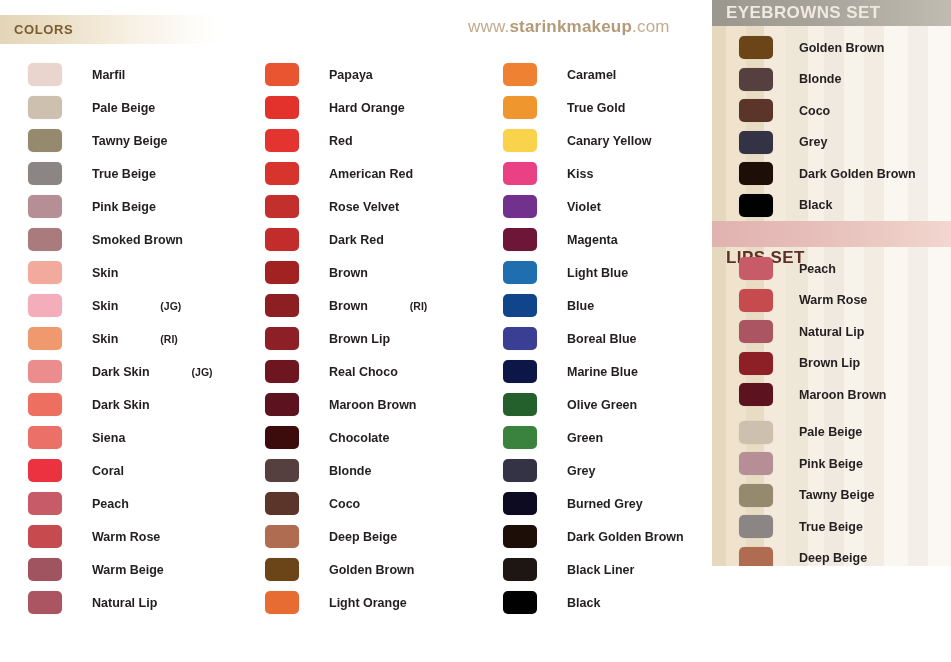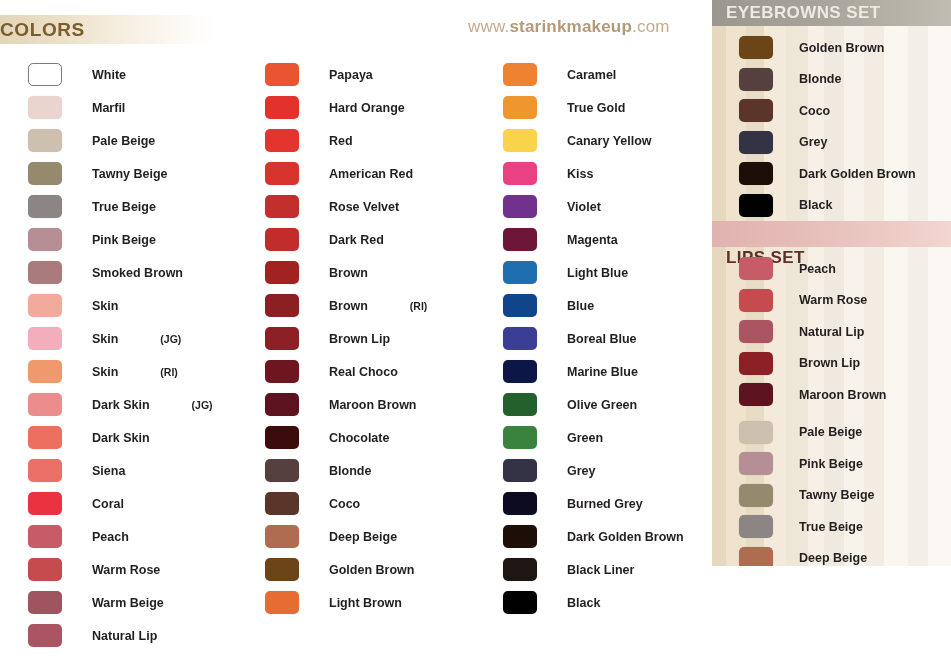--- a/index.html
+++ b/index.html
@@ -19,22 +19,22 @@
     background:#ffffff;
   }
 
   #colors-banner {
     position:absolute; left:0; top:15px;
     width:219px; height:29px;
     background: linear-gradient(to right,#e3d5b8 0%, #ece0c8 28%, #f6efe2 58%, #fdfbf7 85%, #ffffff 100%);
     display:flex; align-items:center;
   }
   #colors-banner .ttl {
-    font-size:19px; font-weight:bold; letter-spacing:.6px;
-    color:#7a5c2e; 
+    font-size:13px; font-weight:bold; letter-spacing:.6px;
+    color:#7a5c2e; padding-left:14px;
   }
 
   #site-url {
     position:absolute; left:468px; top:17px;
     font-size:17px; color:#c3ab8d; letter-spacing:.2px;
     white-space:nowrap;
   }
   #site-url .bold { font-weight:bold; color:#b49a78; }
 
   .col {
@@ -119,24 +119,20 @@
   <div id="colors-banner">
     <span class="ttl">COLORS</span>
   </div>
 
   <div id="site-url">
     <span>www.</span><span class="bold">starinkmakeup</span><span>.com</span>
   </div>
 
   <div class="col" id="col-1">
       <div class="row">
-        <div class="sw outlined" style="background: rgb(255, 255, 255);"></div>
-        <div class="lbl">White</div>
-      </div>
-      <div class="row">
         <div class="sw" style="background: rgb(233, 213, 205);"></div>
         <div class="lbl">Marfil</div>
       </div>
       <div class="row">
         <div class="sw" style="background: rgb(205, 192, 174);"></div>
         <div class="lbl">Pale Beige</div>
       </div>
       <div class="row">
         <div class="sw" style="background: rgb(150, 138, 110);"></div>
         <div class="lbl">Tawny Beige</div>
@@ -258,21 +254,21 @@
       <div class="row">
         <div class="sw" style="background: rgb(176, 108, 80);"></div>
         <div class="lbl">Deep Beige</div>
       </div>
       <div class="row">
         <div class="sw" style="background: rgb(107, 68, 24);"></div>
         <div class="lbl">Golden Brown</div>
       </div>
       <div class="row">
         <div class="sw" style="background: rgb(231, 108, 52);"></div>
-        <div class="lbl">Light Brown</div>
+        <div class="lbl">Light Orange</div>
       </div>
     </div>
   <div class="col" id="col-3">
       <div class="row">
         <div class="sw" style="background: rgb(239, 130, 50);"></div>
         <div class="lbl">Caramel</div>
       </div>
       <div class="row">
         <div class="sw" style="background: rgb(240, 150, 47);"></div>
         <div class="lbl">True Gold</div>

